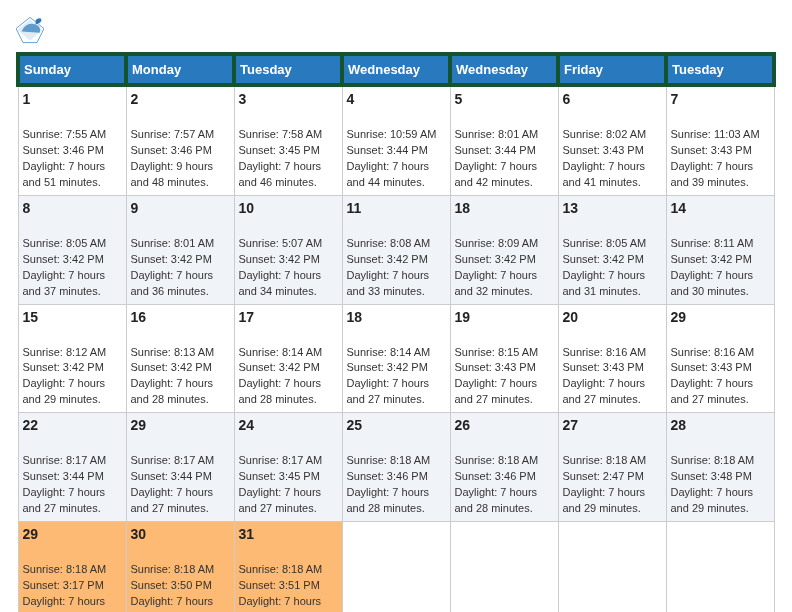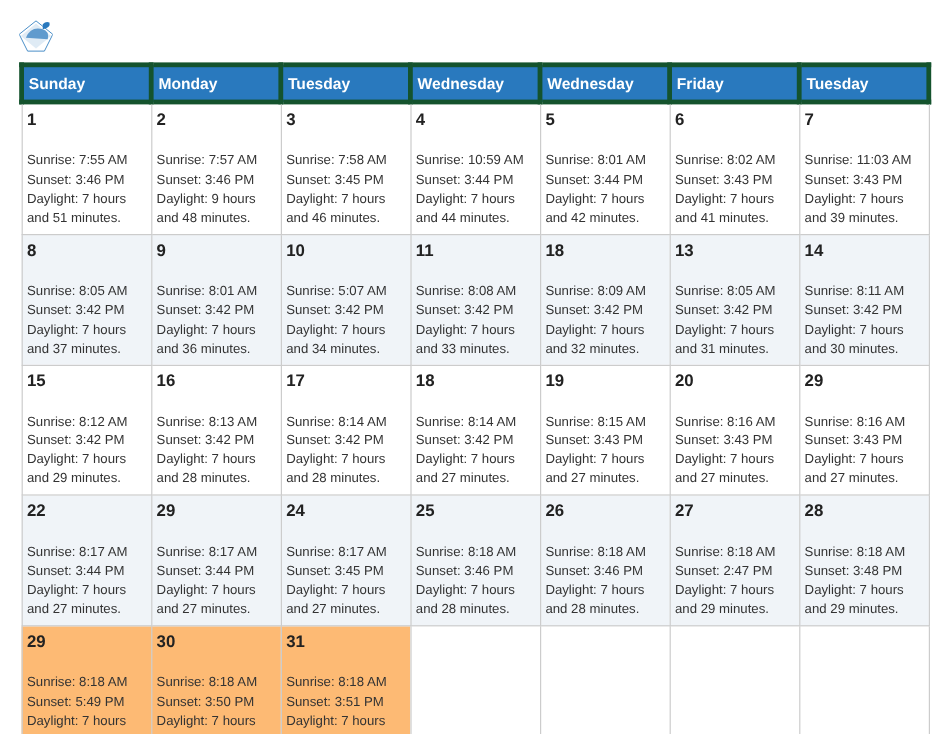--- a/index.html
+++ b/index.html
@@ -346,21 +346,21 @@
           <div>Sunset: 3:48 PM</div>
           <div>Daylight: 7 hours and 29 minutes.</div>
         </div>
       </td>
       </tr>
       <tr class="last-row">
         <td>
         <span class="day-number">29</span>
         <div class="day-info">
           <div>Sunrise: 8:18 AM</div>
-          <div>Sunset: 5:49 PM</div>
+          <div>Sunset: 3:17 PM</div>
           <div>Daylight: 7 hours and 30 minutes.</div>
         </div>
       </td>
         <td>
         <span class="day-number">30</span>
         <div class="day-info">
           <div>Sunrise: 8:18 AM</div>
           <div>Sunset: 3:50 PM</div>
           <div>Daylight: 7 hours and 31 minutes.</div>
         </div>

